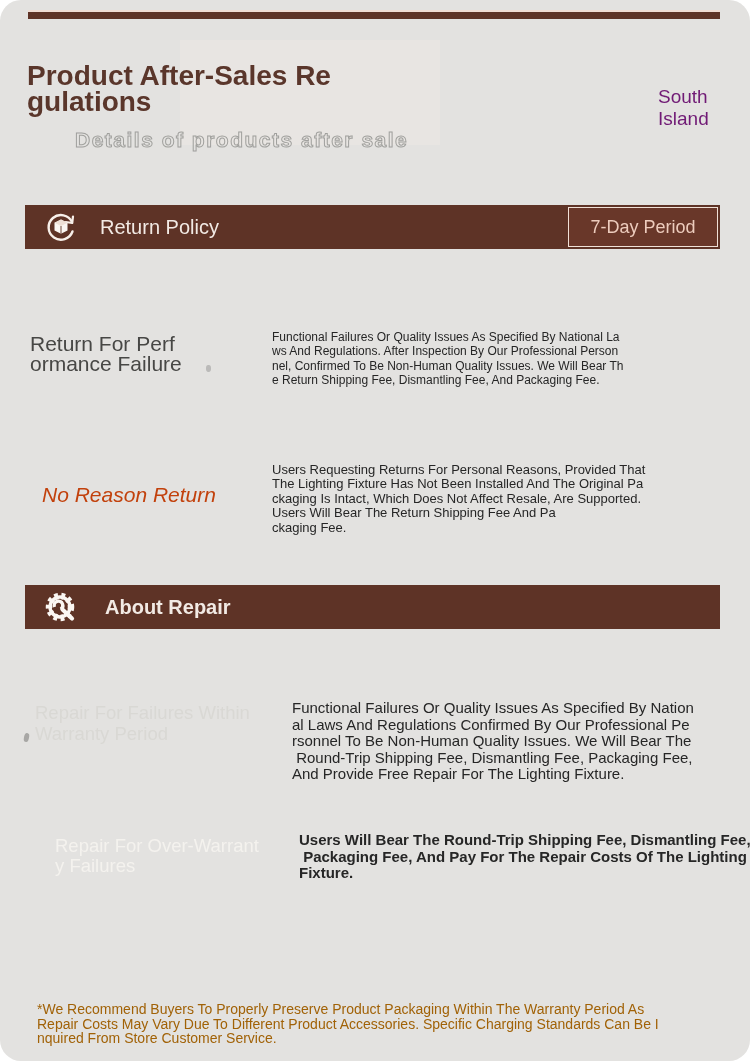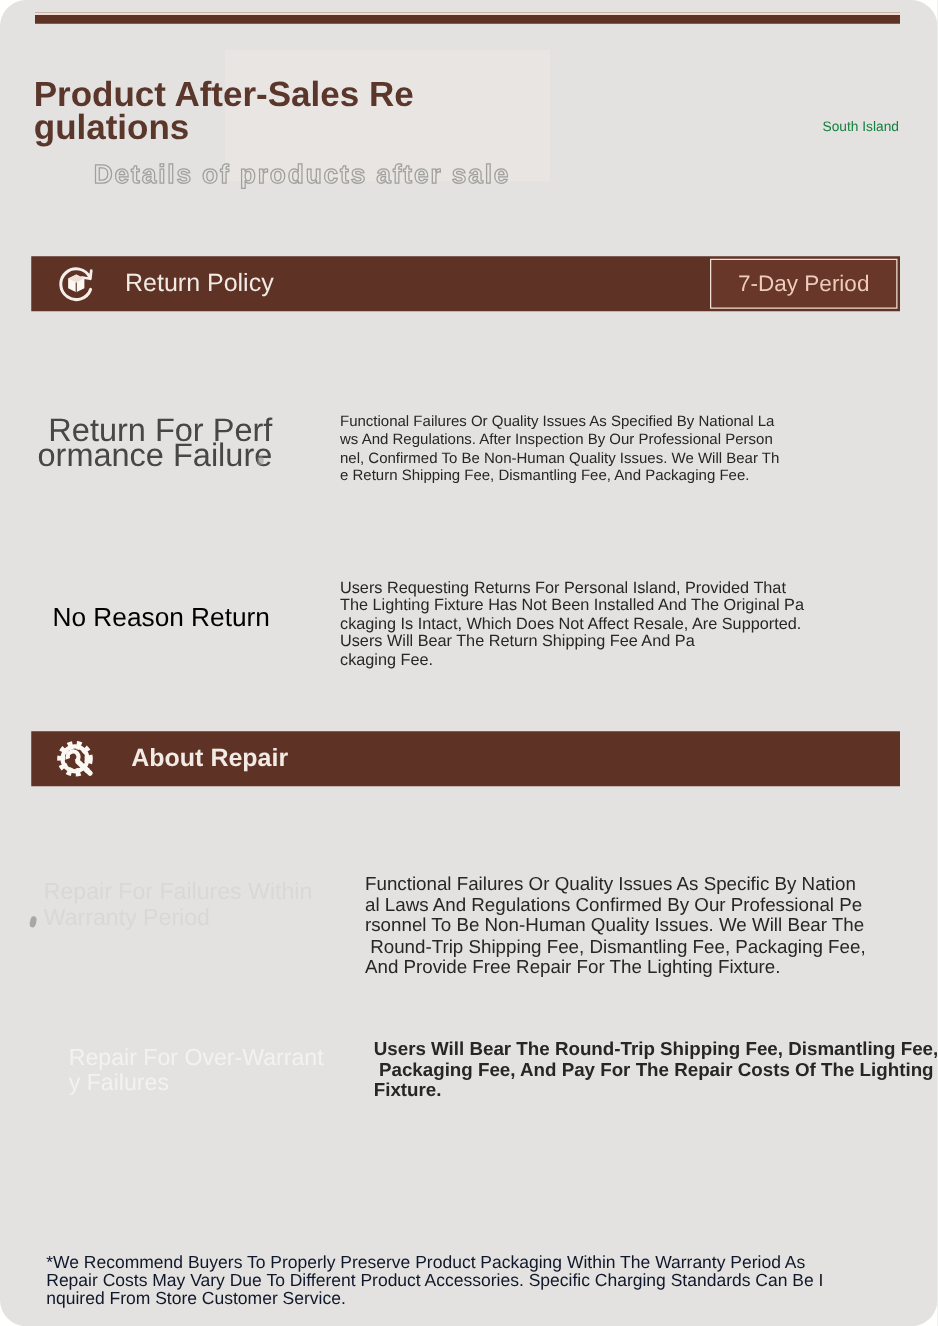--- a/index.html
+++ b/index.html
@@ -23,21 +23,21 @@
     position: absolute; left: 180px; top: 40px; width: 260px; height: 105px;
     background: #e8e5e2;
   }
   .page-title {
     position: absolute; left: 27px; top: 63px; width: 360px;
     font-size: 28px; font-weight: bold; color: #5a362b; line-height: 26px;
     letter-spacing: 0px;
   }
   .region-label {
     position: absolute; left: 658px; top: 86px;
-    font-size: 11px; color: #15803d; margin-top: 10px;
+    font-size: 19px; color: #701a75;
   }
   .page-subtitle {
     position: absolute; left: 27px; top: 128px;
     font-size: 21px; font-weight: bold; letter-spacing: 1.5px;
     color: transparent; margin-left: 48px; -webkit-text-stroke: 1px #a0a09d;
   }
 
   .banner {
     position: absolute; left: 25px; width: 695px; height: 44px;
     background: #5e3326;
@@ -53,34 +53,34 @@
   }
   .banner-2 .banner-label { left: 80px; }
   .period-badge {
     position: absolute; right: 2px; top: 2px; width: 150px; height: 40px;
     border: 1px solid #f0e0d6; background: #693729;
     line-height: 38px; text-align: center;
     font-size: 18px; color: #edccbd;
   }
 
   .item-heading { position: absolute; }
-  .heading-1 { left: 30px; top: 334px; font-size: 26px; line-height: 20px; color: #474745; text-align: right; }
-  .heading-2 { left: 42px; top: 483px; font-size: 21px; color: #000000; }
+  .heading-1 { left: 30px; top: 334px; font-size: 21px; line-height: 20px; color: #474745; }
+  .heading-2 { left: 42px; top: 483px; font-size: 21px; color: #c2410c; font-style: italic; }
   .heading-3 { left: 35px; top: 702px; font-size: 18.5px; line-height: 21px; color: #d9d8d4; }
   .heading-4 { left: 55px; top: 836px; font-size: 18.5px; line-height: 20px; color: #f4f2ee; }
 
   .item-body { position: absolute; color: #262626; }
   .body-1 { left: 272px; top: 330px; font-size: 12px; line-height: 14.4px; }
   .body-2 { left: 272px; top: 463px; font-size: 13px; line-height: 14.4px; }
   .body-3 { left: 292px; top: 700px; font-size: 15px; line-height: 16.5px; }
   .body-4 { left: 299px; top: 832px; font-size: 15px; line-height: 16.5px; font-weight: bold; }
 
   .footer-note {
     position: absolute; left: 37px; top: 1002px;
-    font-size: 14px; line-height: 14.7px; color: #0f172a;
+    font-size: 14px; line-height: 14.7px; color: #a16207;
   }
 
   .artifact-1 {
     position: absolute; left: 206px; top: 365px; width: 5px; height: 7px;
     background: #a0a09e; opacity: 0.6; border-radius: 45%;
   }
   .artifact-2 {
     position: absolute; left: 24px; top: 733px; width: 5px; height: 9px;
     background: #8e8e8c; opacity: 0.7; border-radius: 45%; transform: rotate(12deg);
   }
@@ -114,42 +114,42 @@
 
   <div class="item-heading heading-1 pre">Return For Perf
 ormance Failure</div>
   <div class="item-body body-1 pre">Functional Failures Or Quality Issues As Specified By National La
 ws And Regulations. After Inspection By Our Professional Person
 nel, Confirmed To Be Non-Human Quality Issues. We Will Bear Th
 e Return Shipping Fee, Dismantling Fee, And Packaging Fee.</div>
   <div class="artifact-1"></div>
 
   <div class="item-heading heading-2 pre">No Reason Return</div>
-  <div class="item-body body-2 pre">Users Requesting Returns For Personal Island, Provided That
+  <div class="item-body body-2 pre">Users Requesting Returns For Personal Reasons, Provided That
 The Lighting Fixture Has Not Been Installed And The Original Pa
 ckaging Is Intact, Which Does Not Affect Resale, Are Supported.
 Users Will Bear The Return Shipping Fee And Pa
 ckaging Fee.</div>
 
   <div class="banner banner-2">
     <span class="banner-icon banner-icon-2">
       <svg width="38" height="38" viewBox="0 0 38 38">
         <circle cx="17" cy="19" r="11" fill="none" stroke="#fbf7f3" stroke-width="6.5" stroke-dasharray="3.4 3.2"></circle>
         <circle cx="17" cy="19" r="10" fill="none" stroke="#fbf7f3" stroke-width="3.4"></circle>
         <path d="M19.5 21.5 L29 30.5" stroke="#fbf7f3" stroke-width="4.2" stroke-linecap="round"></path>
         <circle cx="15.5" cy="17.5" r="4.3" fill="none" stroke="#fbf7f3" stroke-width="3.4" stroke-dasharray="19 8" transform="rotate(160 15.5 17.5)"></circle>
       </svg>
     </span>
     <span class="banner-label">About Repair</span>
   </div>
 
   <div class="artifact-2"></div>
   <div class="item-heading heading-3 pre">Repair For Failures Within
 Warranty Period</div>
-  <div class="item-body body-3 pre">Functional Failures Or Quality Issues As Specific By Nation
+  <div class="item-body body-3 pre">Functional Failures Or Quality Issues As Specified By Nation
 al Laws And Regulations Confirmed By Our Professional Pe
 rsonnel To Be Non-Human Quality Issues. We Will Bear The
  Round-Trip Shipping Fee, Dismantling Fee, Packaging Fee,
 And Provide Free Repair For The Lighting Fixture.</div>
 
   <div class="item-heading heading-4 pre">Repair For Over-Warrant
 y Failures</div>
   <div class="item-body body-4 pre">Users Will Bear The Round-Trip Shipping Fee, Dismantling Fee,
  Packaging Fee, And Pay For The Repair Costs Of The Lighting
 Fixture.</div>

